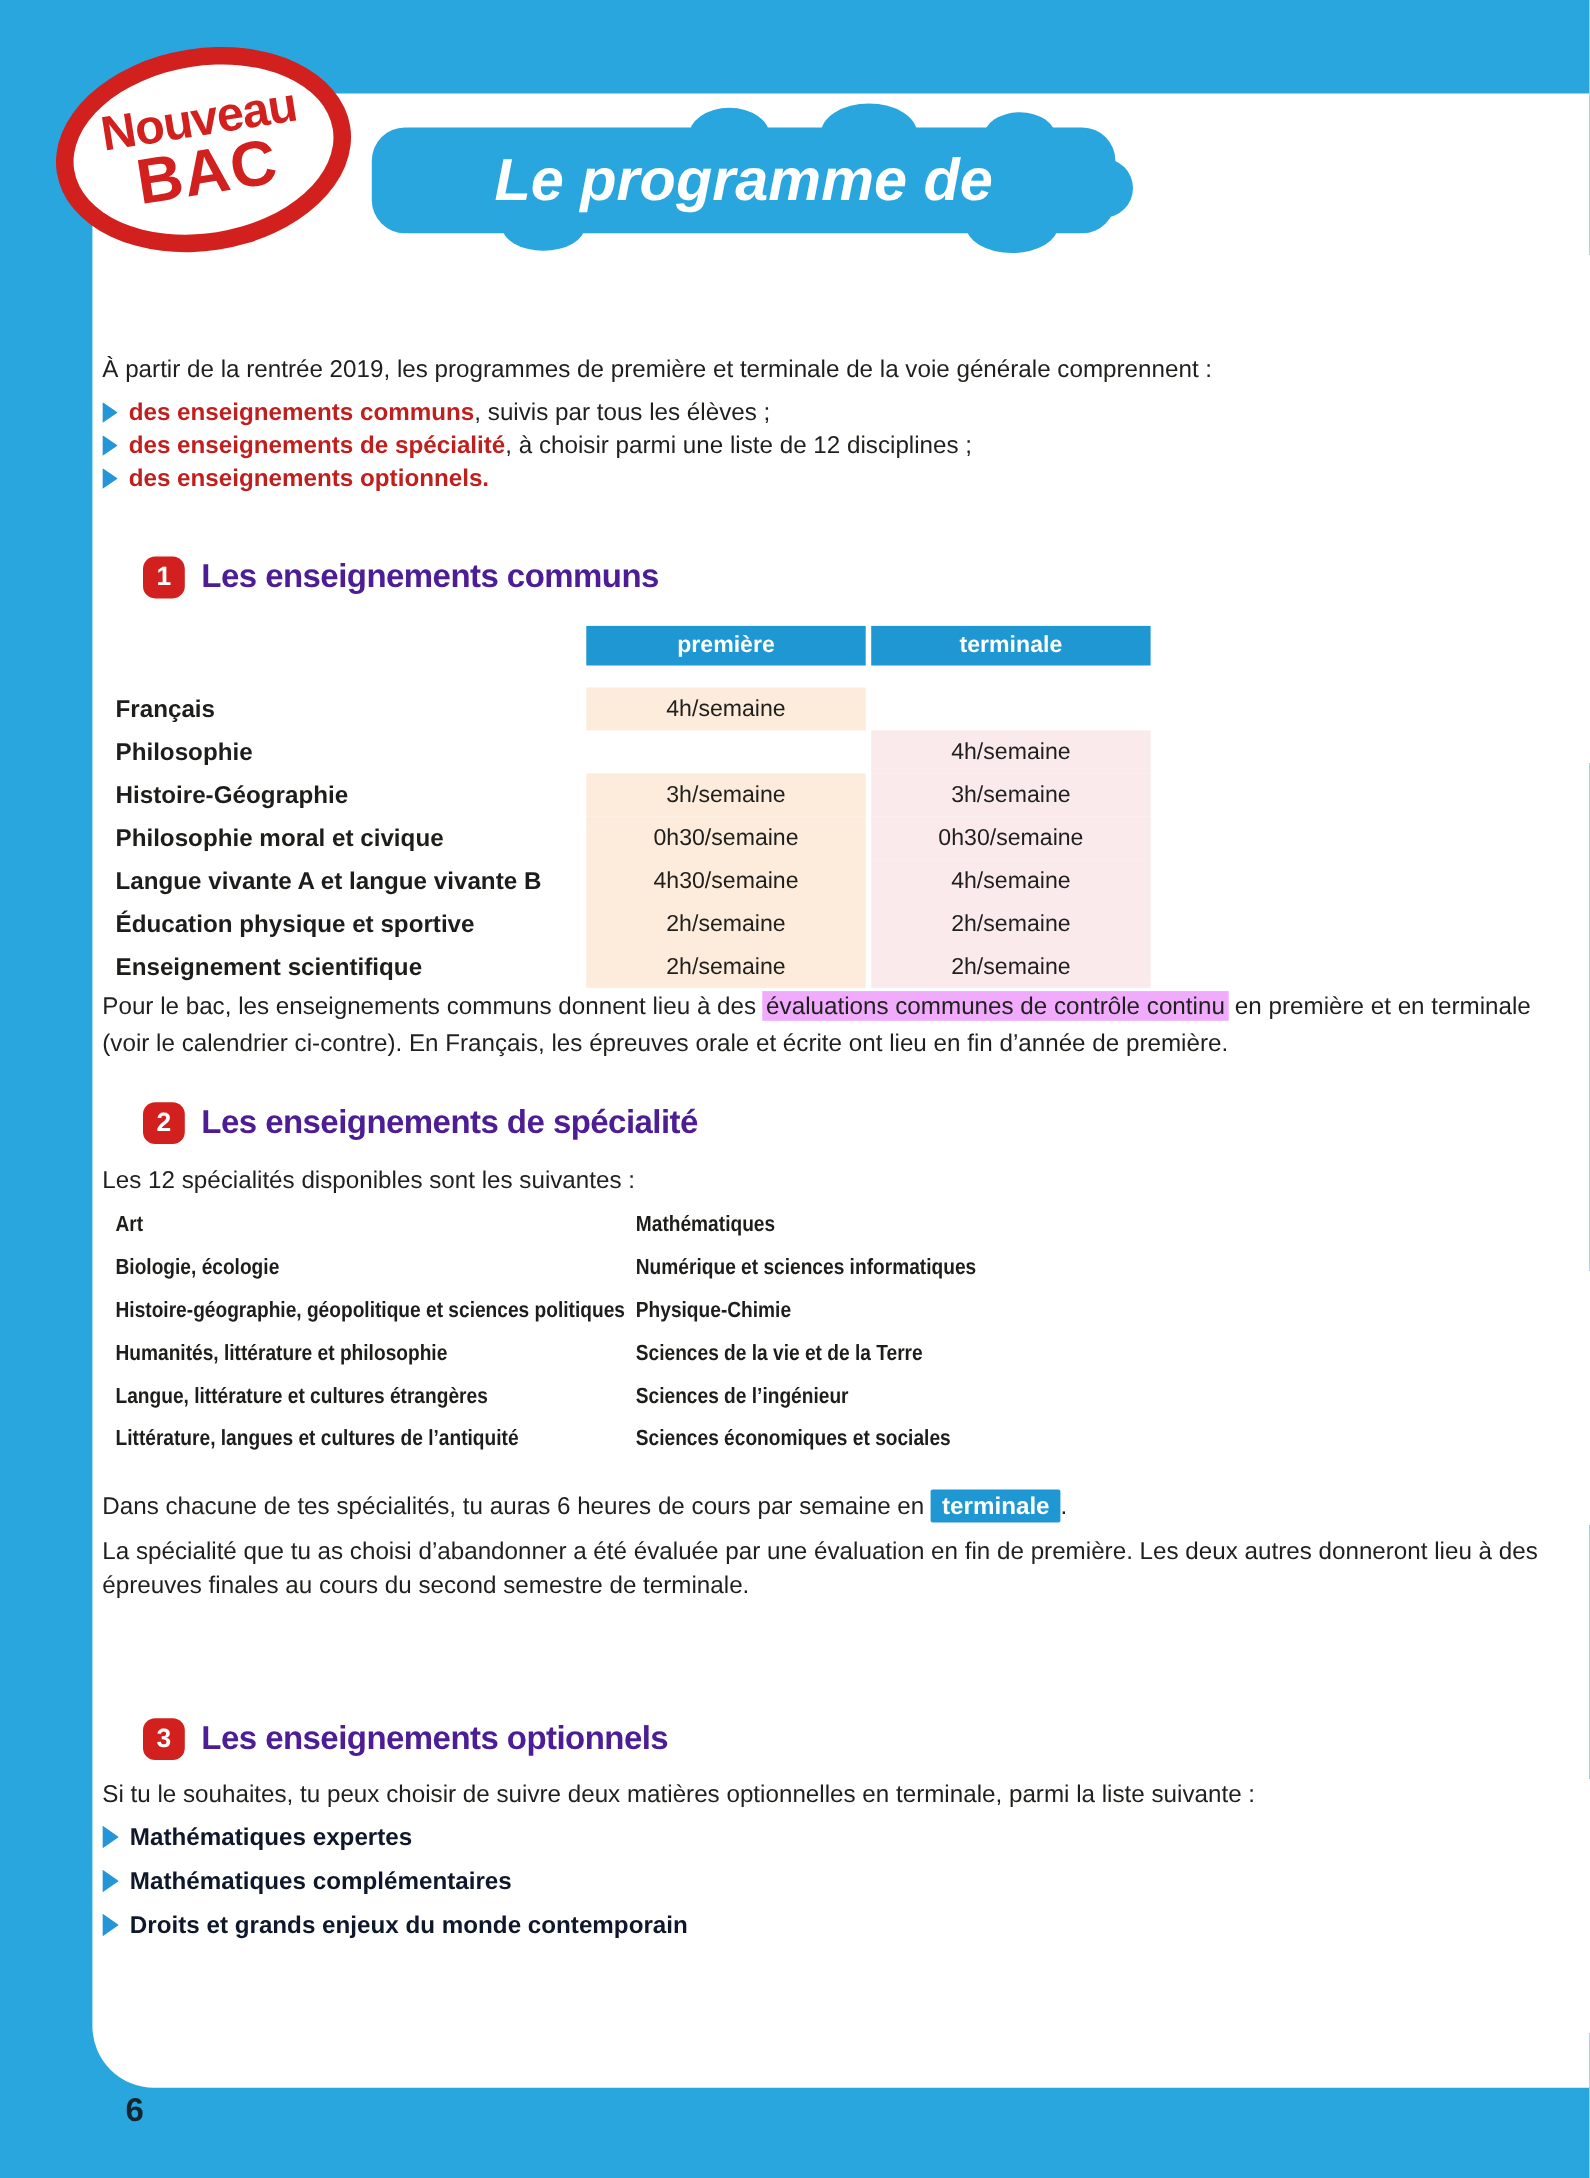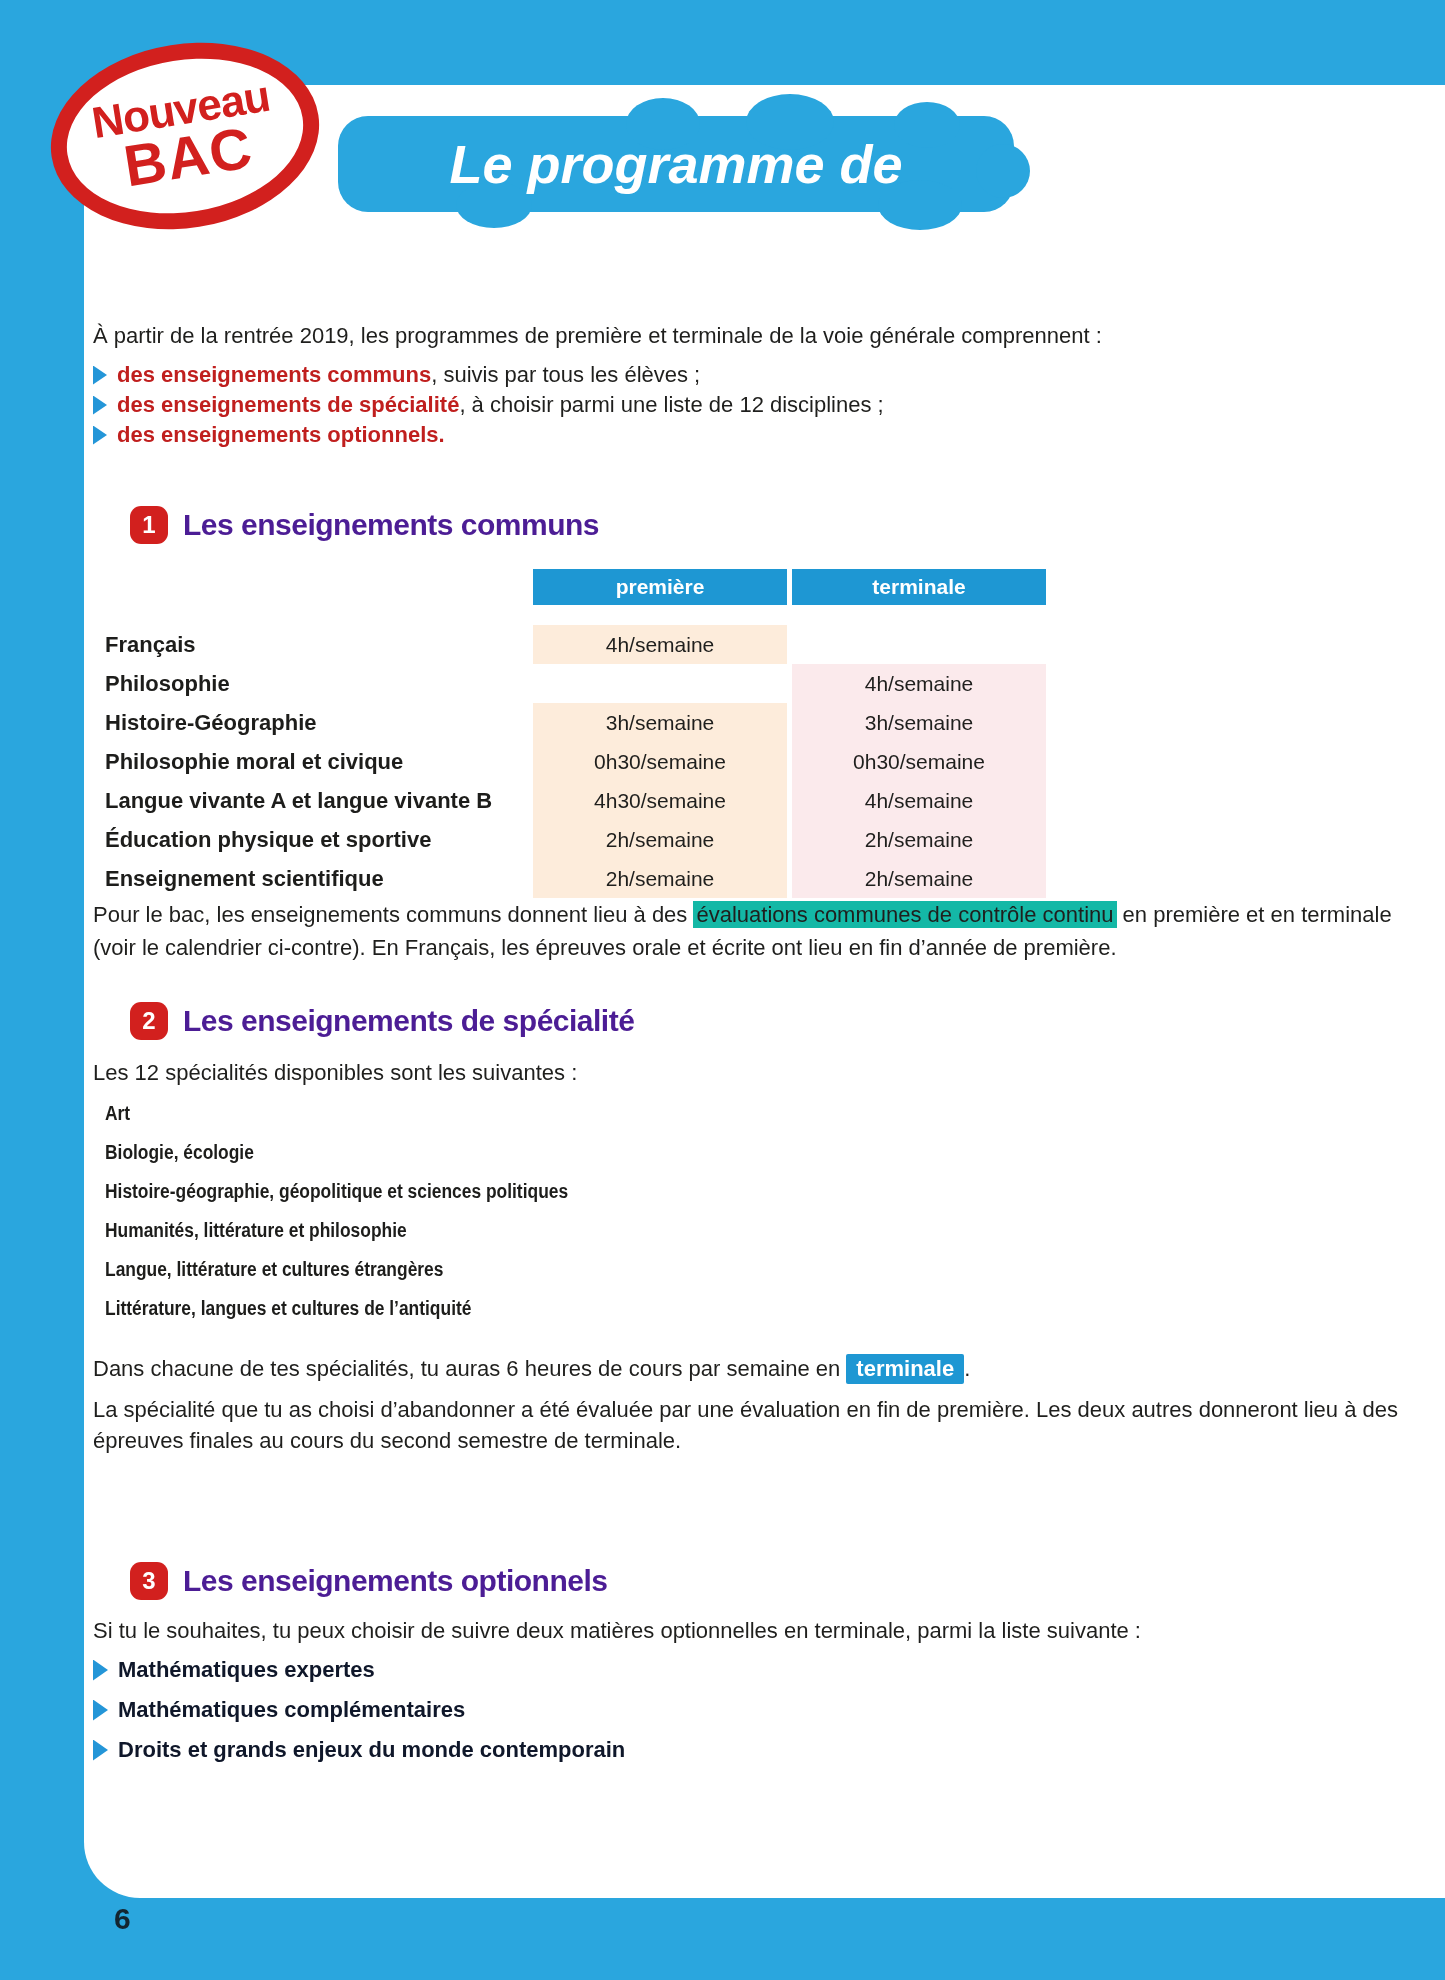--- a/index.html
+++ b/index.html
@@ -58,21 +58,21 @@
   .t-h.blank{background:transparent;}
   .t-label{height:39px; display:flex; align-items:center; font-weight:bold; font-size:22px; color:#1d1d1b; white-space:nowrap;}
   .t-val{height:39px; display:flex; align-items:center; justify-content:center; font-size:21px; color:#1f1f1d;}
   .t-val.premiere{background:#fdecdb;}
   .t-val.terminale{background:#fbeaec;}
   .t-val.empty{background:transparent;}
 
   
   .para{line-height:33px;}
   .p-communs{left:93px; top:898px; width:1340px;}
-  .hl{background:#14b8a6; color:#1f1f1d; padding:1px 3px;}
+  .hl{background:#f0abfc; color:#1f1f1d; padding:1px 3px;}
   .chip{background:#1e97d3; color:#fff; font-weight:bold; padding:2px 10px 3px; border-radius:2px;}
 
   .sec2-lead{left:93px; top:1058px; width:1300px; line-height:30px;}
   .spec-col{top:1094px;}
   .spec-left{left:105px;}
   .spec-right{left:578px;}
   .spec-item{height:39px; line-height:39px; font-weight:bold; font-size:20px; color:#1d1d1b;
     white-space:nowrap; transform:scaleX(0.87); transform-origin:0 50%;}
   .sec2-paras{left:93px; top:1350px; width:1340px;}
   .sec2-paras p{margin:0; line-height:38px;}
@@ -174,20 +174,28 @@
   <div class="abs sec2-lead body-text">Les 12 spécialités disponibles sont les suivantes :</div>
 
   <div class="abs spec-col spec-left">
       <div class="spec-item">Art</div>
       <div class="spec-item">Biologie, écologie</div>
       <div class="spec-item">Histoire-géographie, géopolitique et sciences politiques</div>
       <div class="spec-item">Humanités, littérature et philosophie</div>
       <div class="spec-item">Langue, littérature et cultures étrangères</div>
       <div class="spec-item">Littérature, langues et cultures de l’antiquité</div>
     </div>
+  <div class="abs spec-col spec-right">
+      <div class="spec-item">Mathématiques</div>
+      <div class="spec-item">Numérique et sciences informatiques</div>
+      <div class="spec-item">Physique-Chimie</div>
+      <div class="spec-item">Sciences de la vie et de la Terre</div>
+      <div class="spec-item">Sciences de l’ingénieur</div>
+      <div class="spec-item">Sciences économiques et sociales</div>
+    </div>
 
   <div class="abs sec2-paras body-text">
     <p><span>Dans chacune de tes spécialités, tu auras 6 heures de cours par semaine en </span><span class="chip">terminale</span><span>.</span></p>
     <p class="tight">La spécialité que tu as choisi d’abandonner a été évaluée par une évaluation en fin de première. Les deux autres donneront lieu à des épreuves finales au cours du second semestre de terminale.</p>
   </div>
 
   <div class="abs sec-head h3">
     <span class="sec-num">3</span>
     <span class="sec-title">Les enseignements optionnels</span>
   </div>

